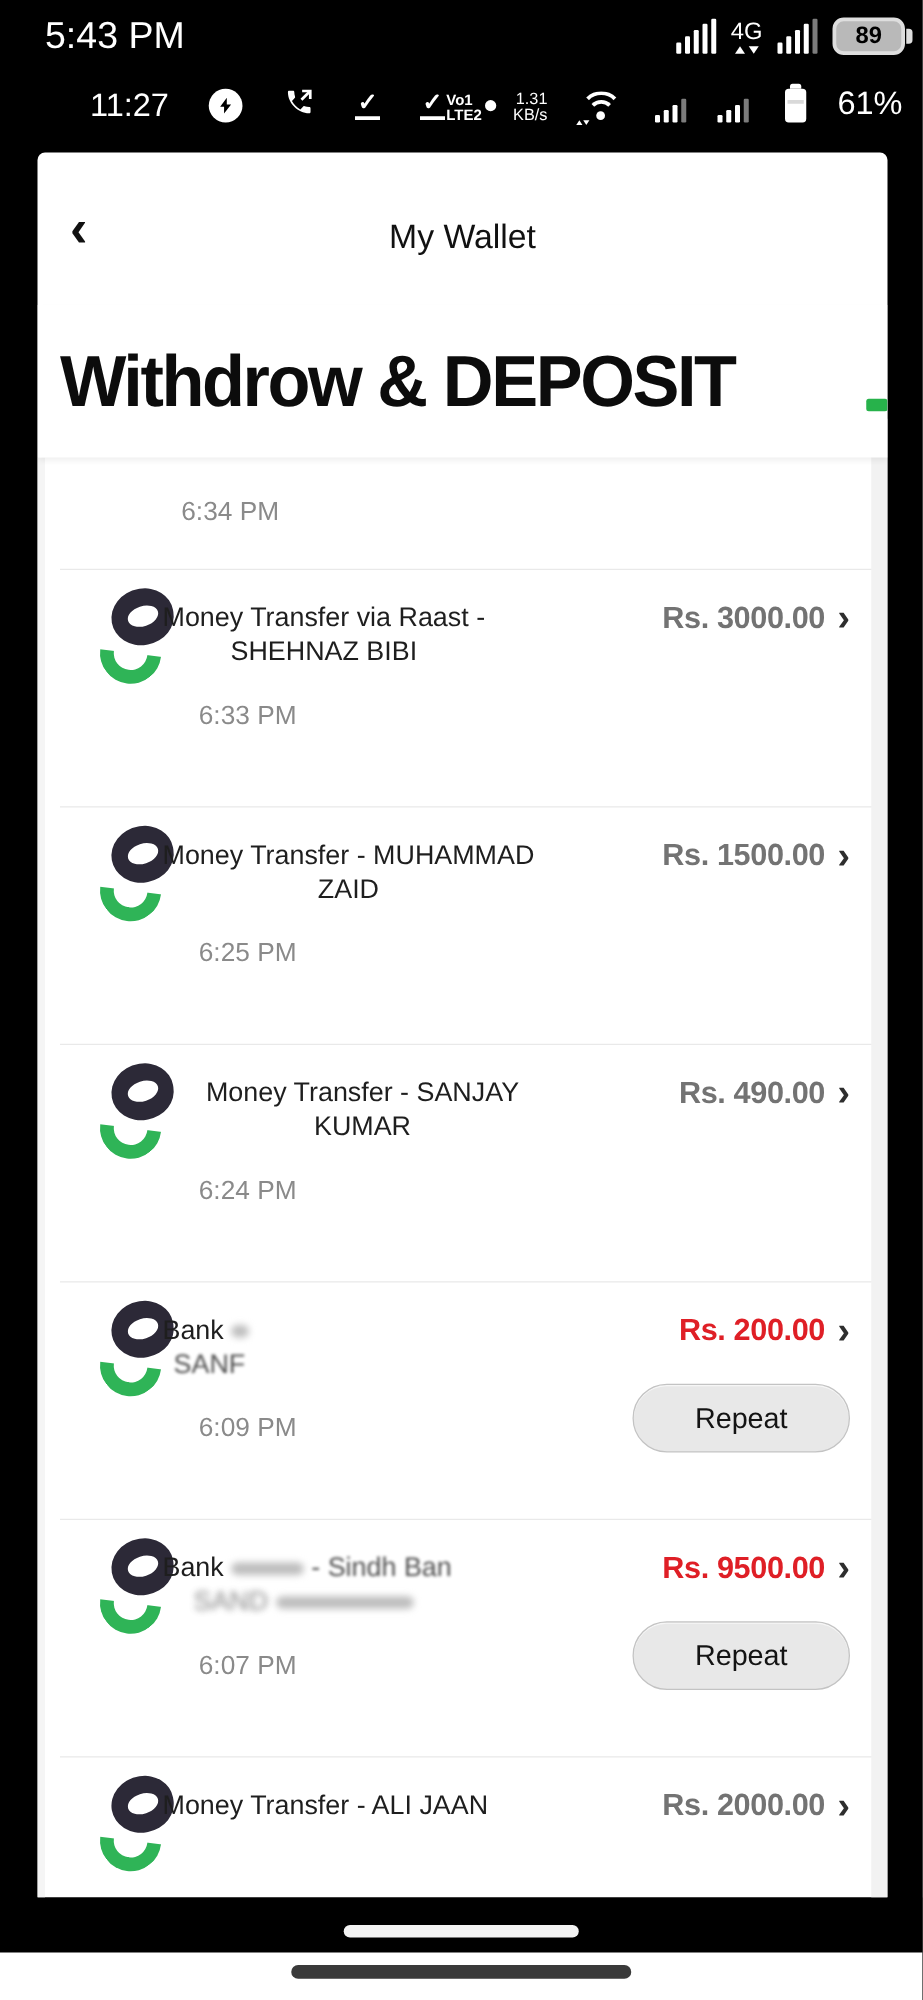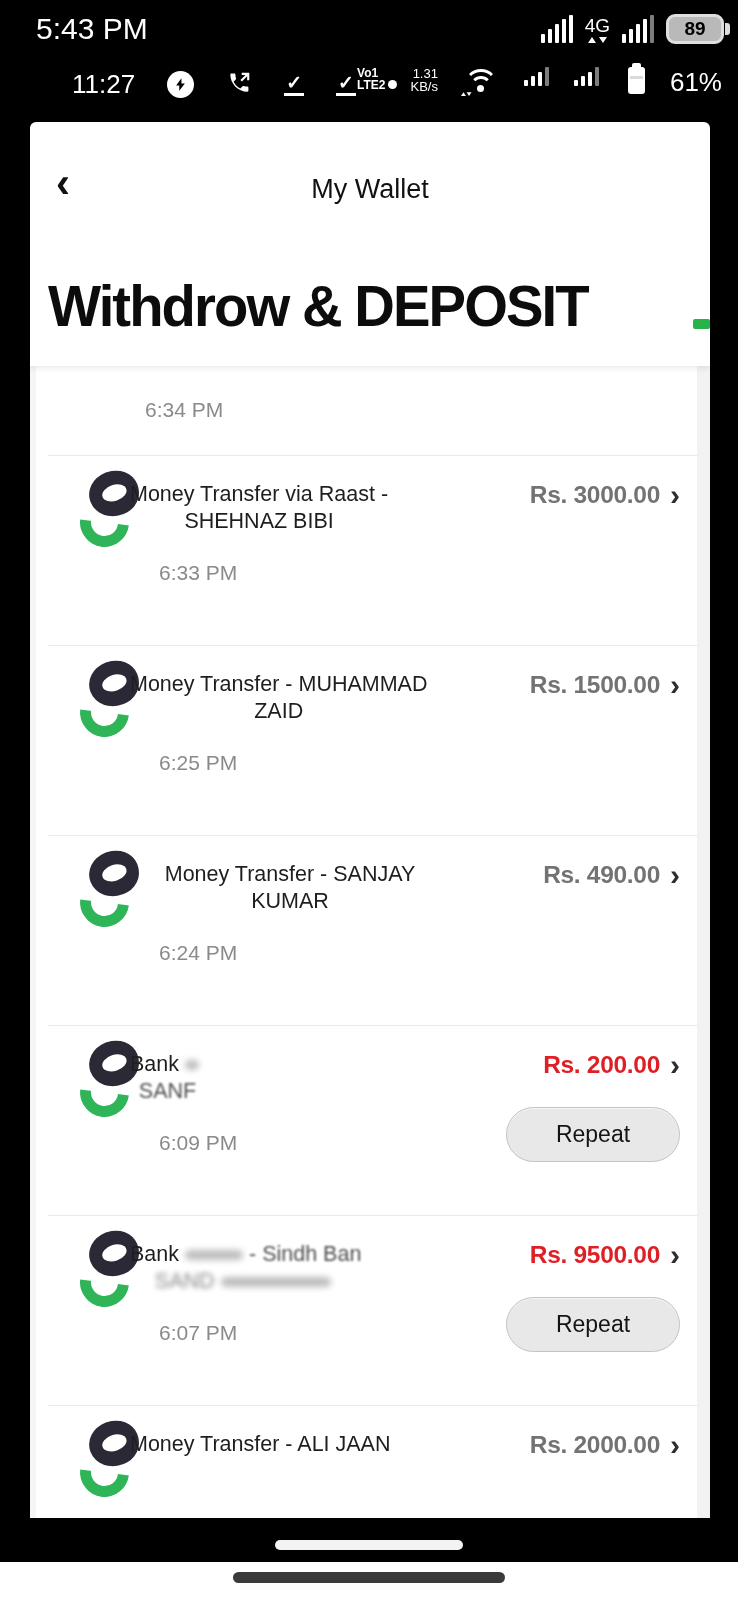--- a/index.html
+++ b/index.html
@@ -6,21 +6,21 @@
   html,body { width:738px; height:1600px; background:#000; font-family:"Liberation Sans", sans-serif; position:relative; overflow:hidden; }
 
   
   .statusbar { position:absolute; left:0; width:738px; color:#fff; }
   #outer-sb { top:0; height:55px; }
   #outer-sb .sb-time { position:absolute; left:36px; top:12px; font-size:30px; font-weight:500; }
   #outer-sb .sb-right { position:absolute; right:14px; top:14px; display:flex; align-items:center; gap:12px; }
   #inner-sb { top:55px; height:55px; }
   #inner-sb .sb-left { position:absolute; left:72px; top:14px; display:flex; align-items:center; gap:32px; }
   #inner-sb .sb-time { font-size:26px; font-weight:500; }
-  #inner-sb .sb-right { position:absolute; right:16px; top:12px; display:flex; align-items:flex-start; gap:25px; }
+  #inner-sb .sb-right { position:absolute; right:16px; top:12px; display:flex; align-items:flex-end; gap:25px; }
 
   .bars { display:flex; align-items:flex-end; gap:3px; }
   .bars i { display:block; width:4px; background:#fff; border-radius:1px; }
   .bars i.dim { background:#7c7c7c; }
   .bars.small i { width:4px; }
 
   .fourg-wrap { display:flex; flex-direction:column; align-items:center; line-height:1; }
   .fourg { font-size:19px; font-weight:500; }
   .udarr { display:flex; gap:3px; margin-top:2px; }
   .tri-up { width:0; height:0; border-left:4px solid transparent; border-right:4px solid transparent; border-bottom:6px solid #fff; }

